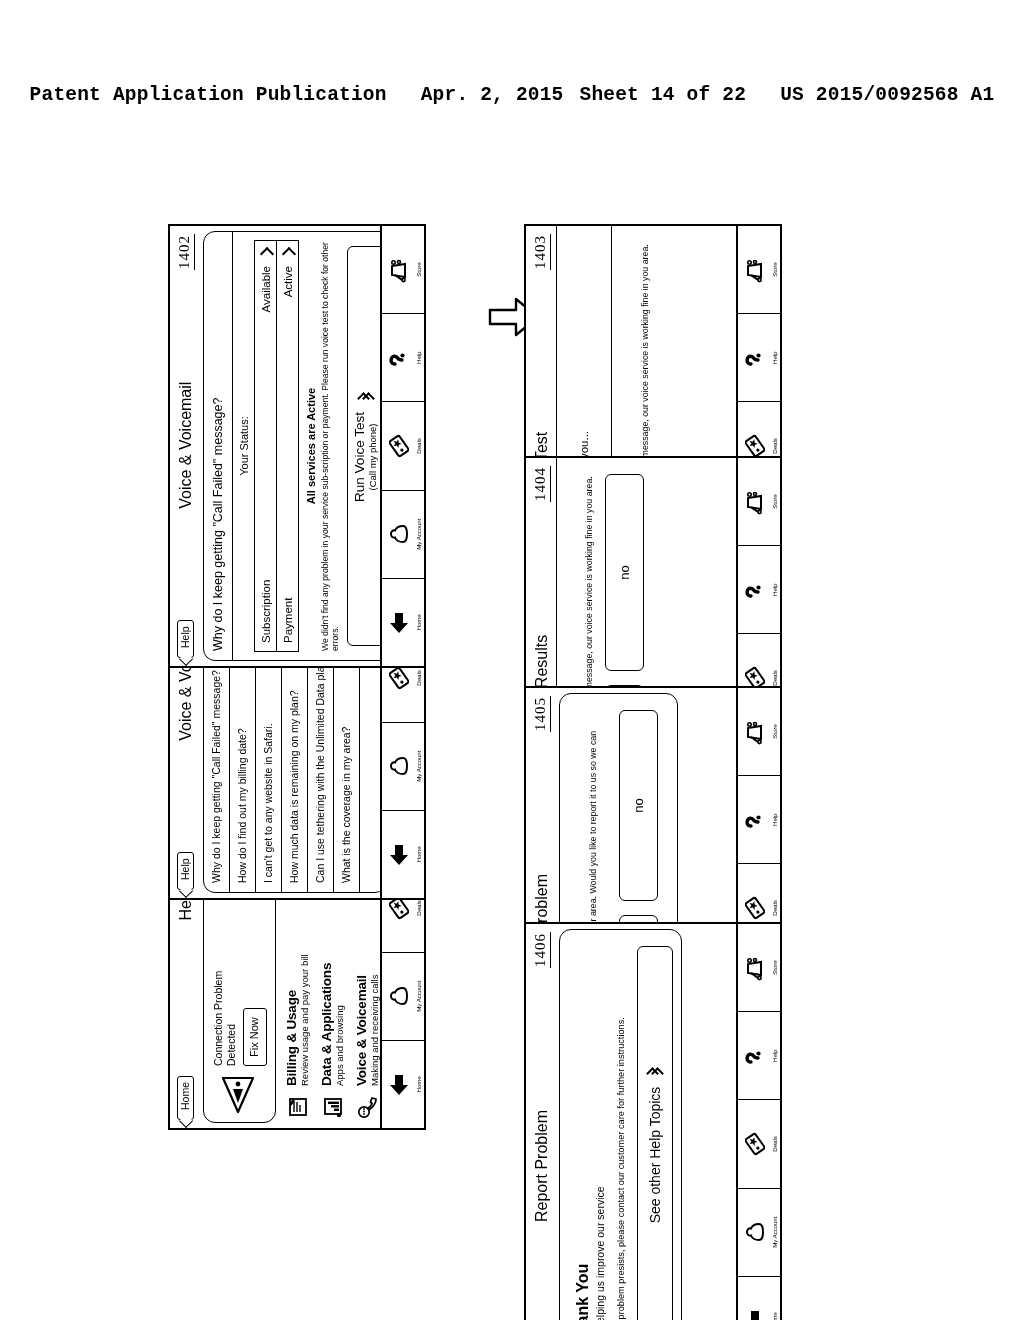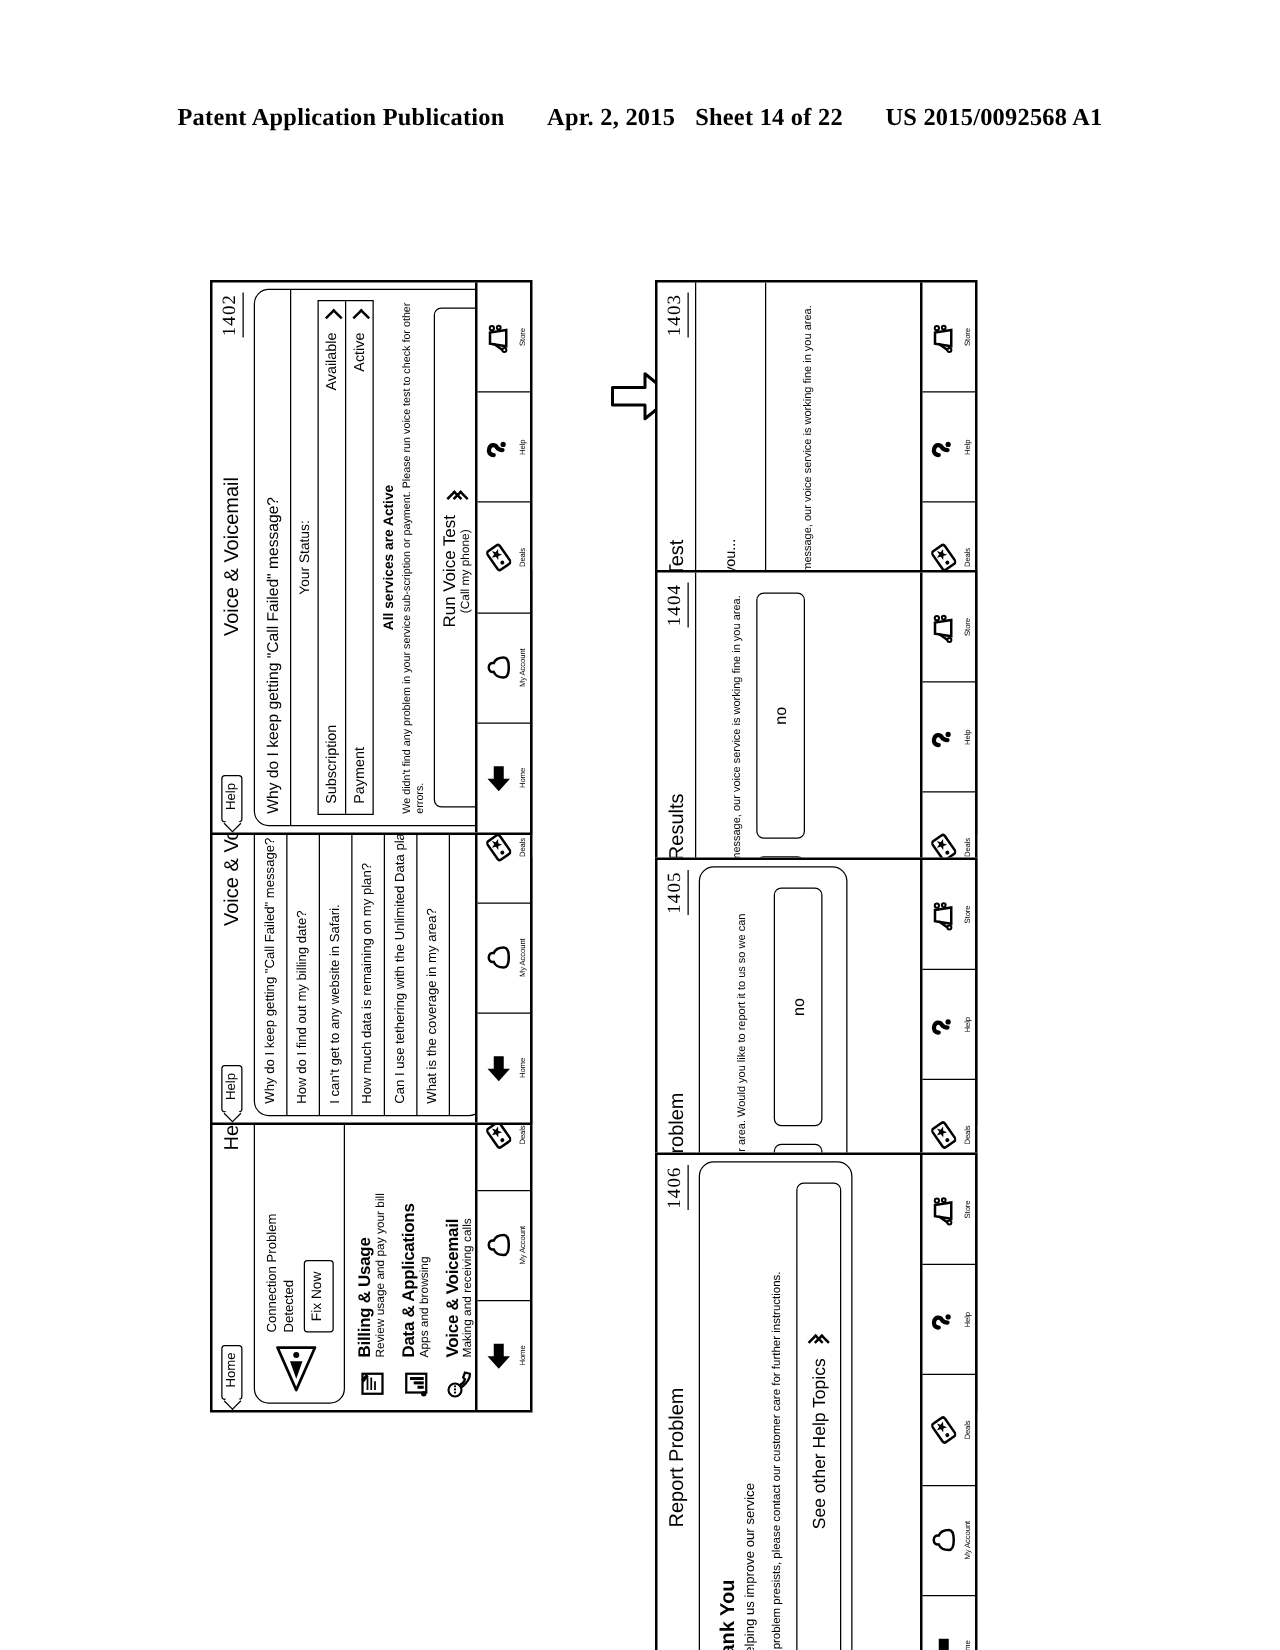--- a/index.html
+++ b/index.html
@@ -16,21 +16,21 @@
     overflow: hidden;
   }
 
   
   .pat-header {
     position: absolute;
     top: 84px;
     left: 0;
     width: 1024px;
     text-align: center;
-    font-family: Liberation Serif, serif;
+    font-family: Liberation Mono, monospace;
     font-weight: bold;
     font-size: 19.5px;
     letter-spacing: 0.2px;
     white-space: nowrap;
   }
   .pat-header .seg { display: inline-block; }
   .pat-header .sp-lg { display: inline-block; width: 34px; }
   .pat-header .sp-md { display: inline-block; width: 16px; }
 
   

